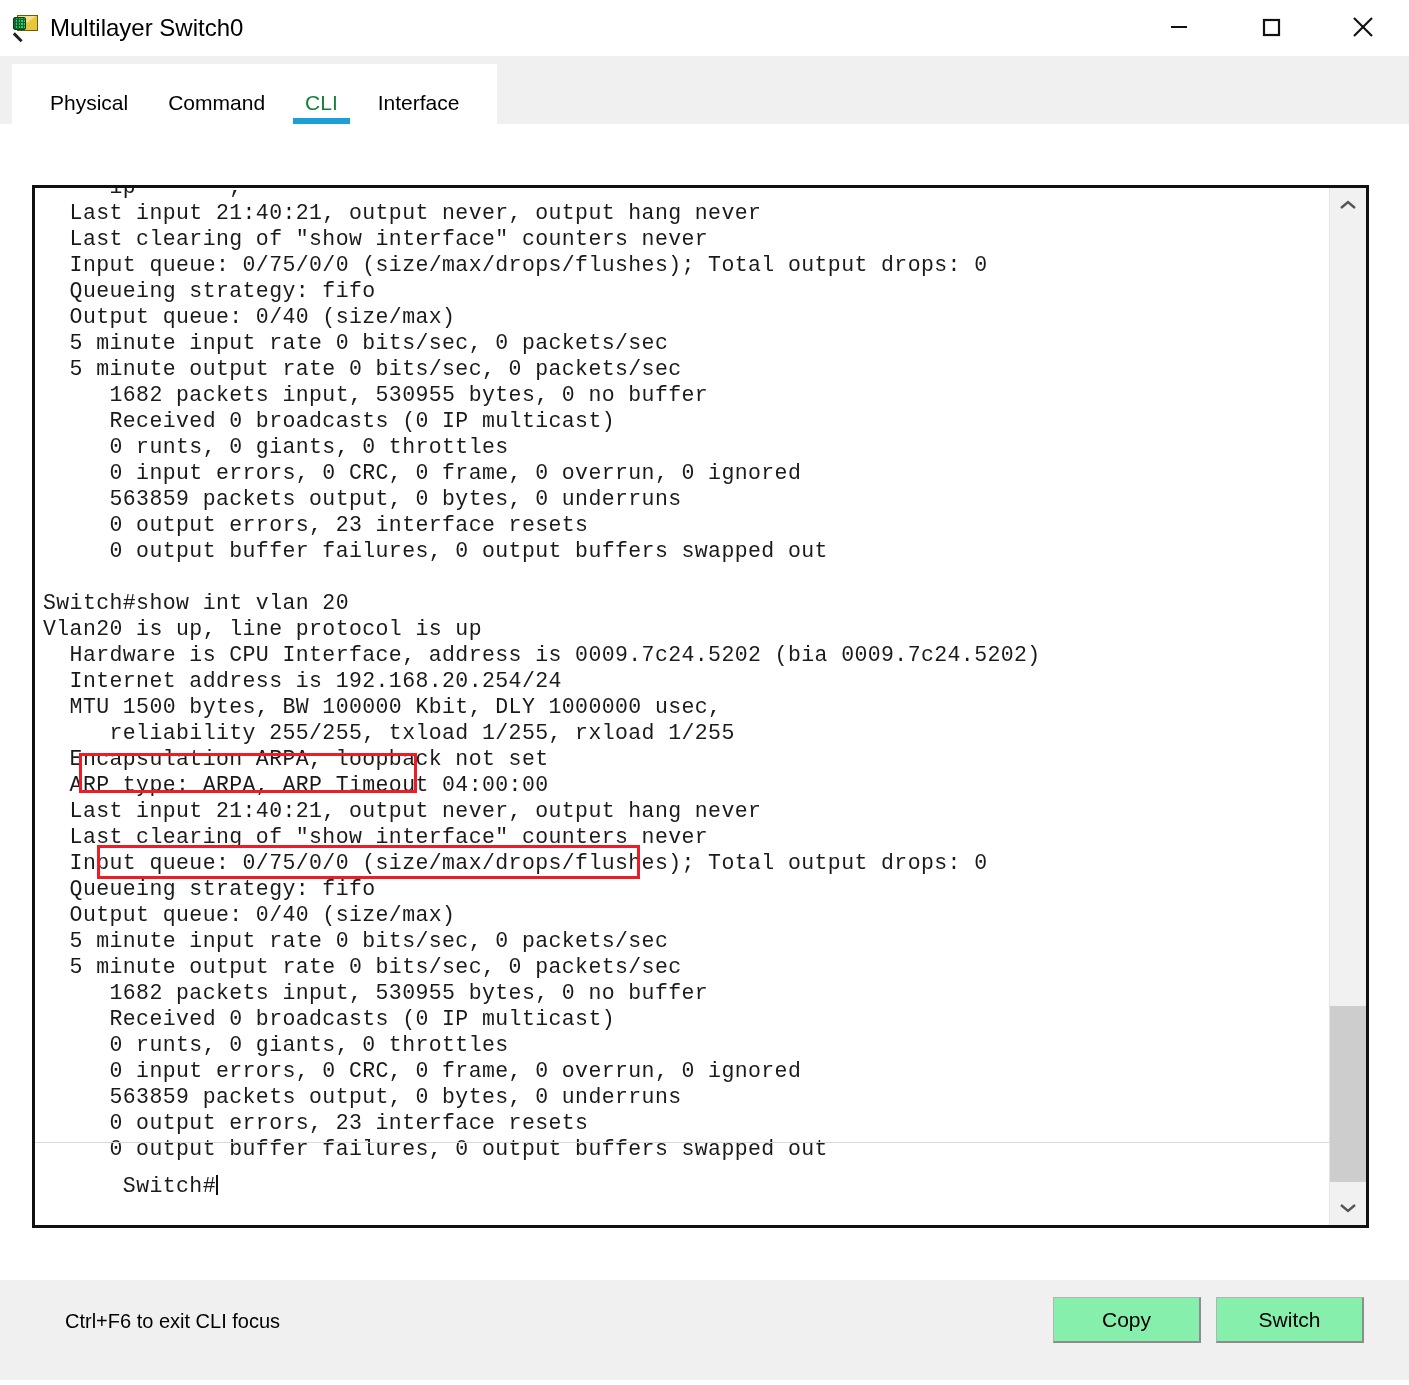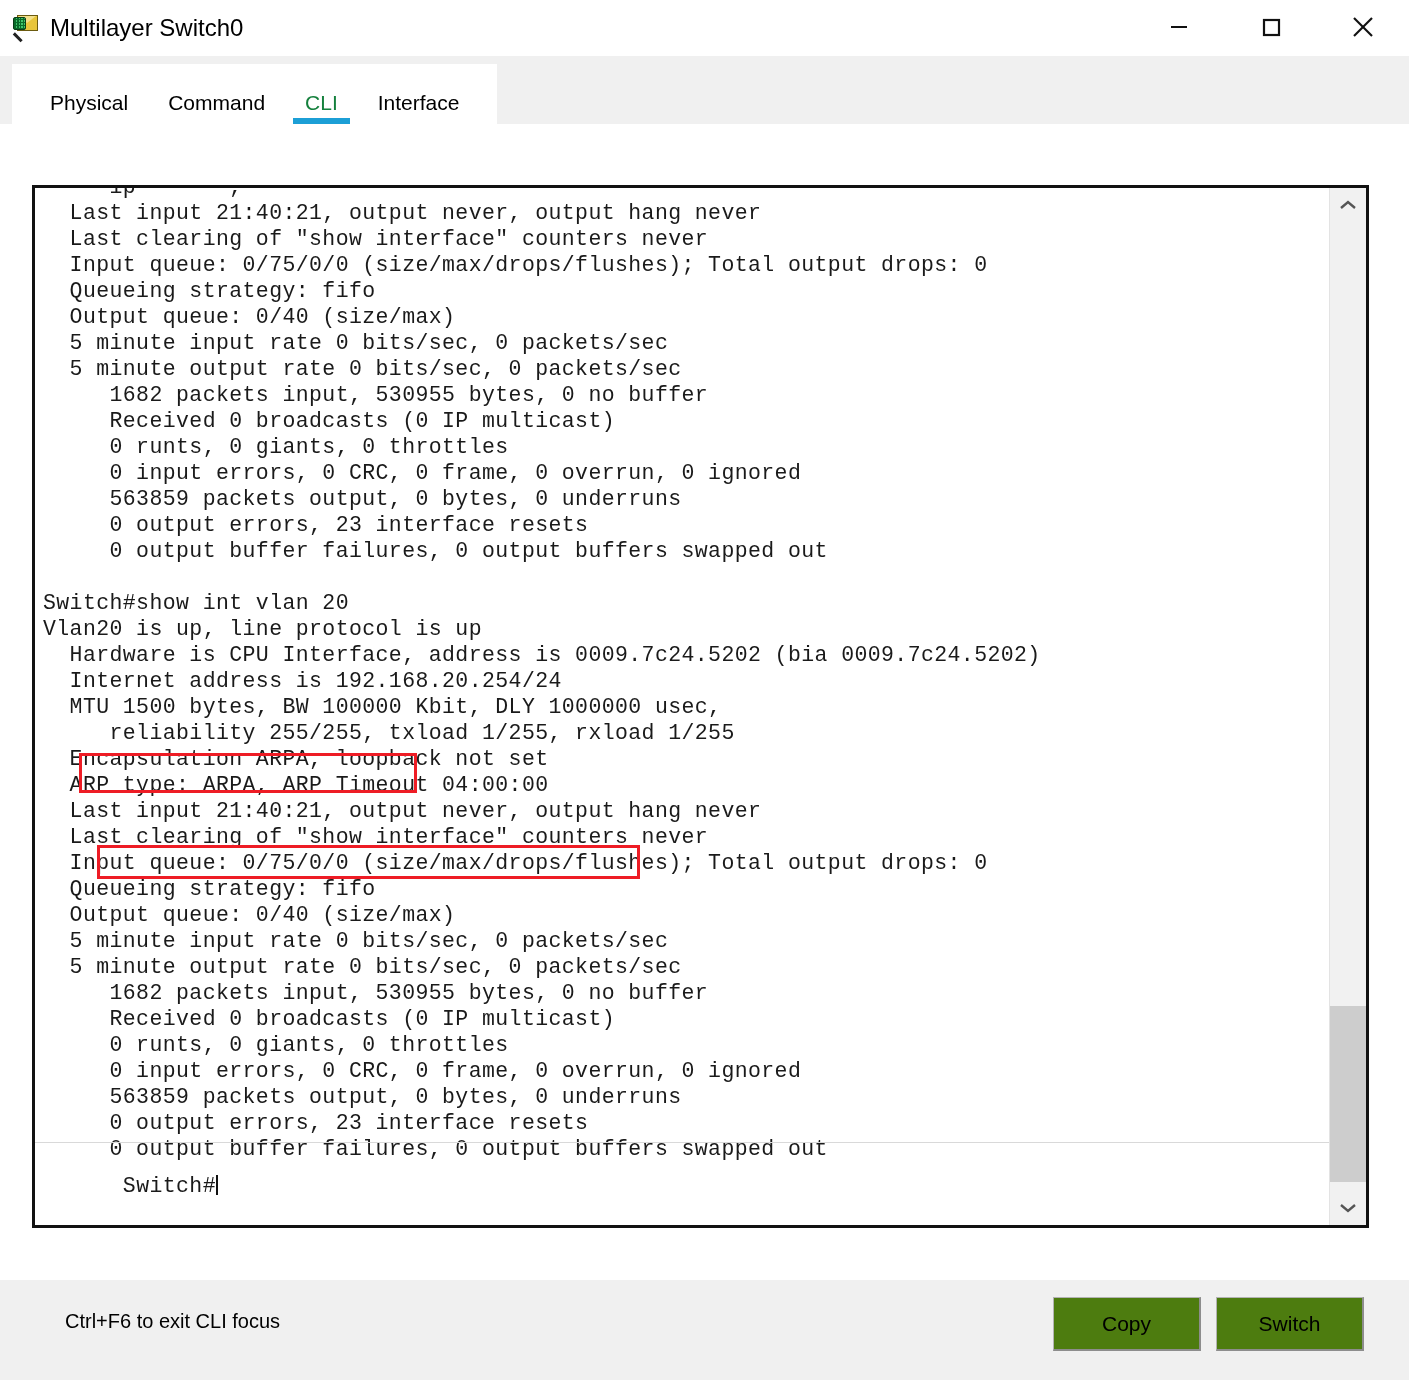--- a/index.html
+++ b/index.html
@@ -240,22 +240,22 @@
     position: absolute;
     left: 33px;
     top: 30px;
     font-size: 20px;
     color: #000;
     margin-left: 32px;
   }
   .btn {
     position: absolute;
     top: 17px;
-    height: 54px;
-    background: #4d7c0f;
+    height: 46px;
+    background: #86efac;
     border: 1px solid #b3b3b3;
     border-bottom: 2px solid #8d8d8d;
     border-right: 2px solid #8d8d8d;
     font-size: 21px;
     font-family: "Liberation Sans", sans-serif;
     color: #000;
     cursor: default;
   }
   #copy-btn  { left: 1053px; width: 148px; }
   #paste-btn { left: 1216px; width: 148px; }

